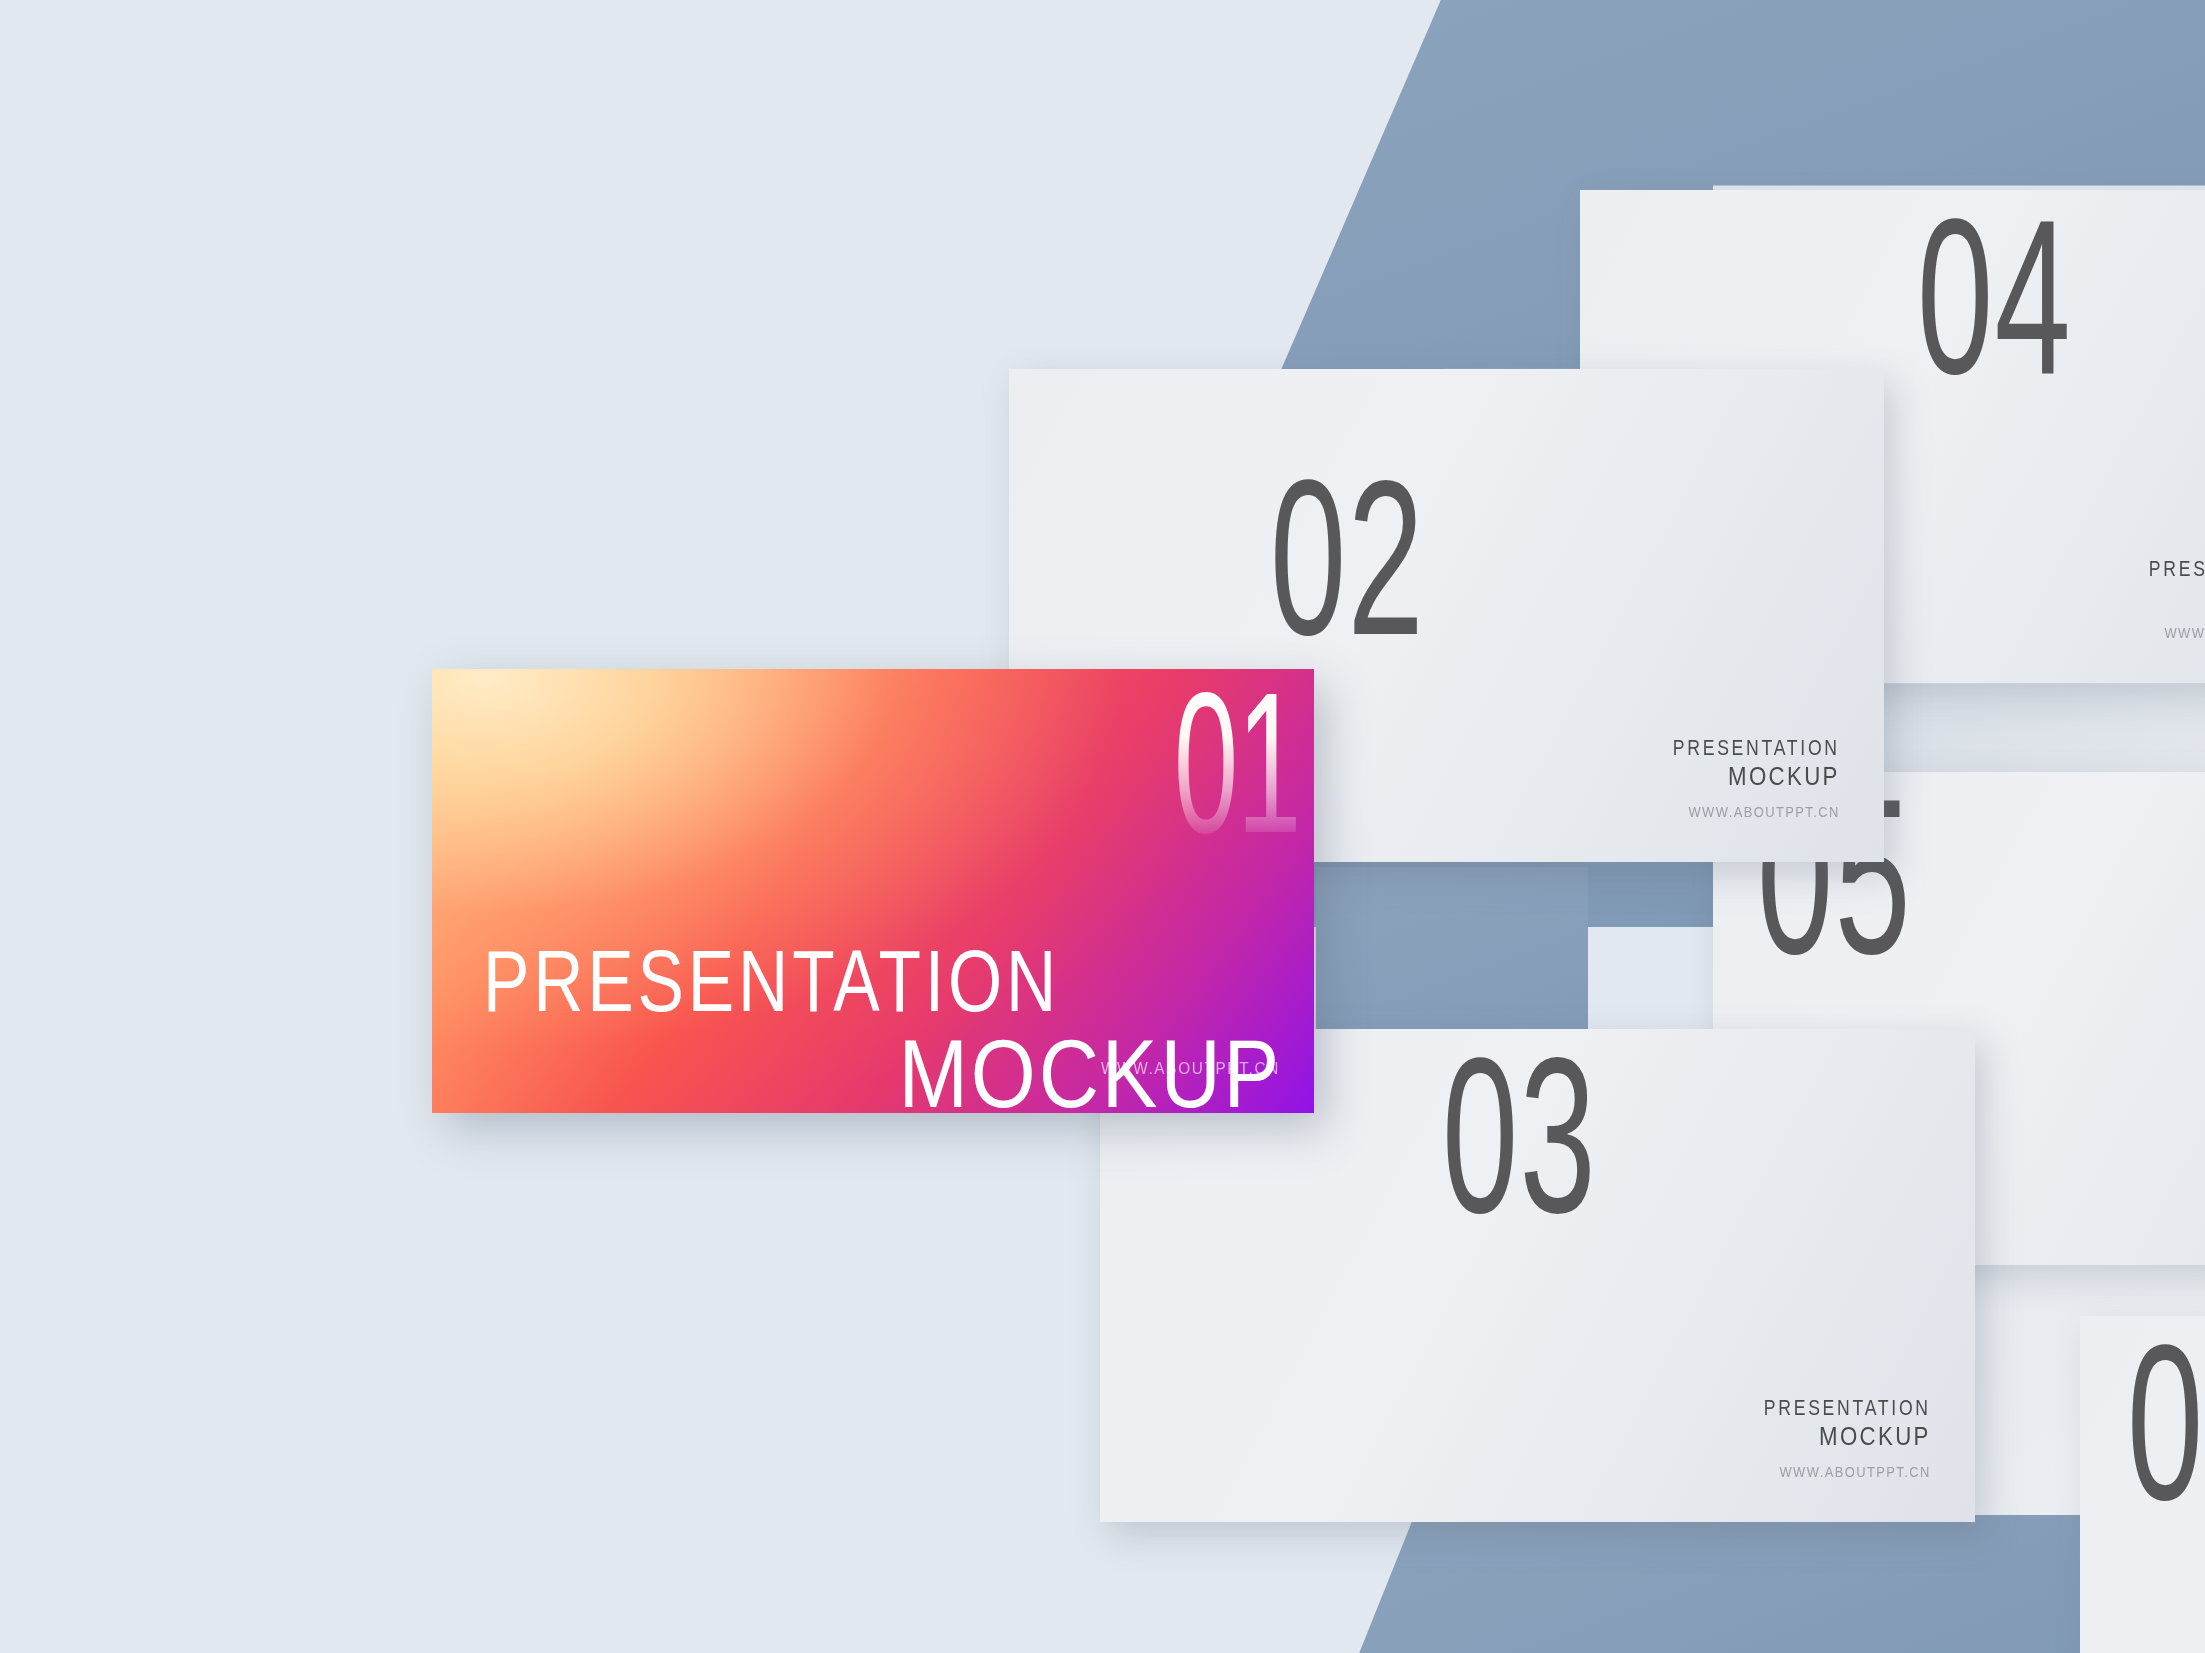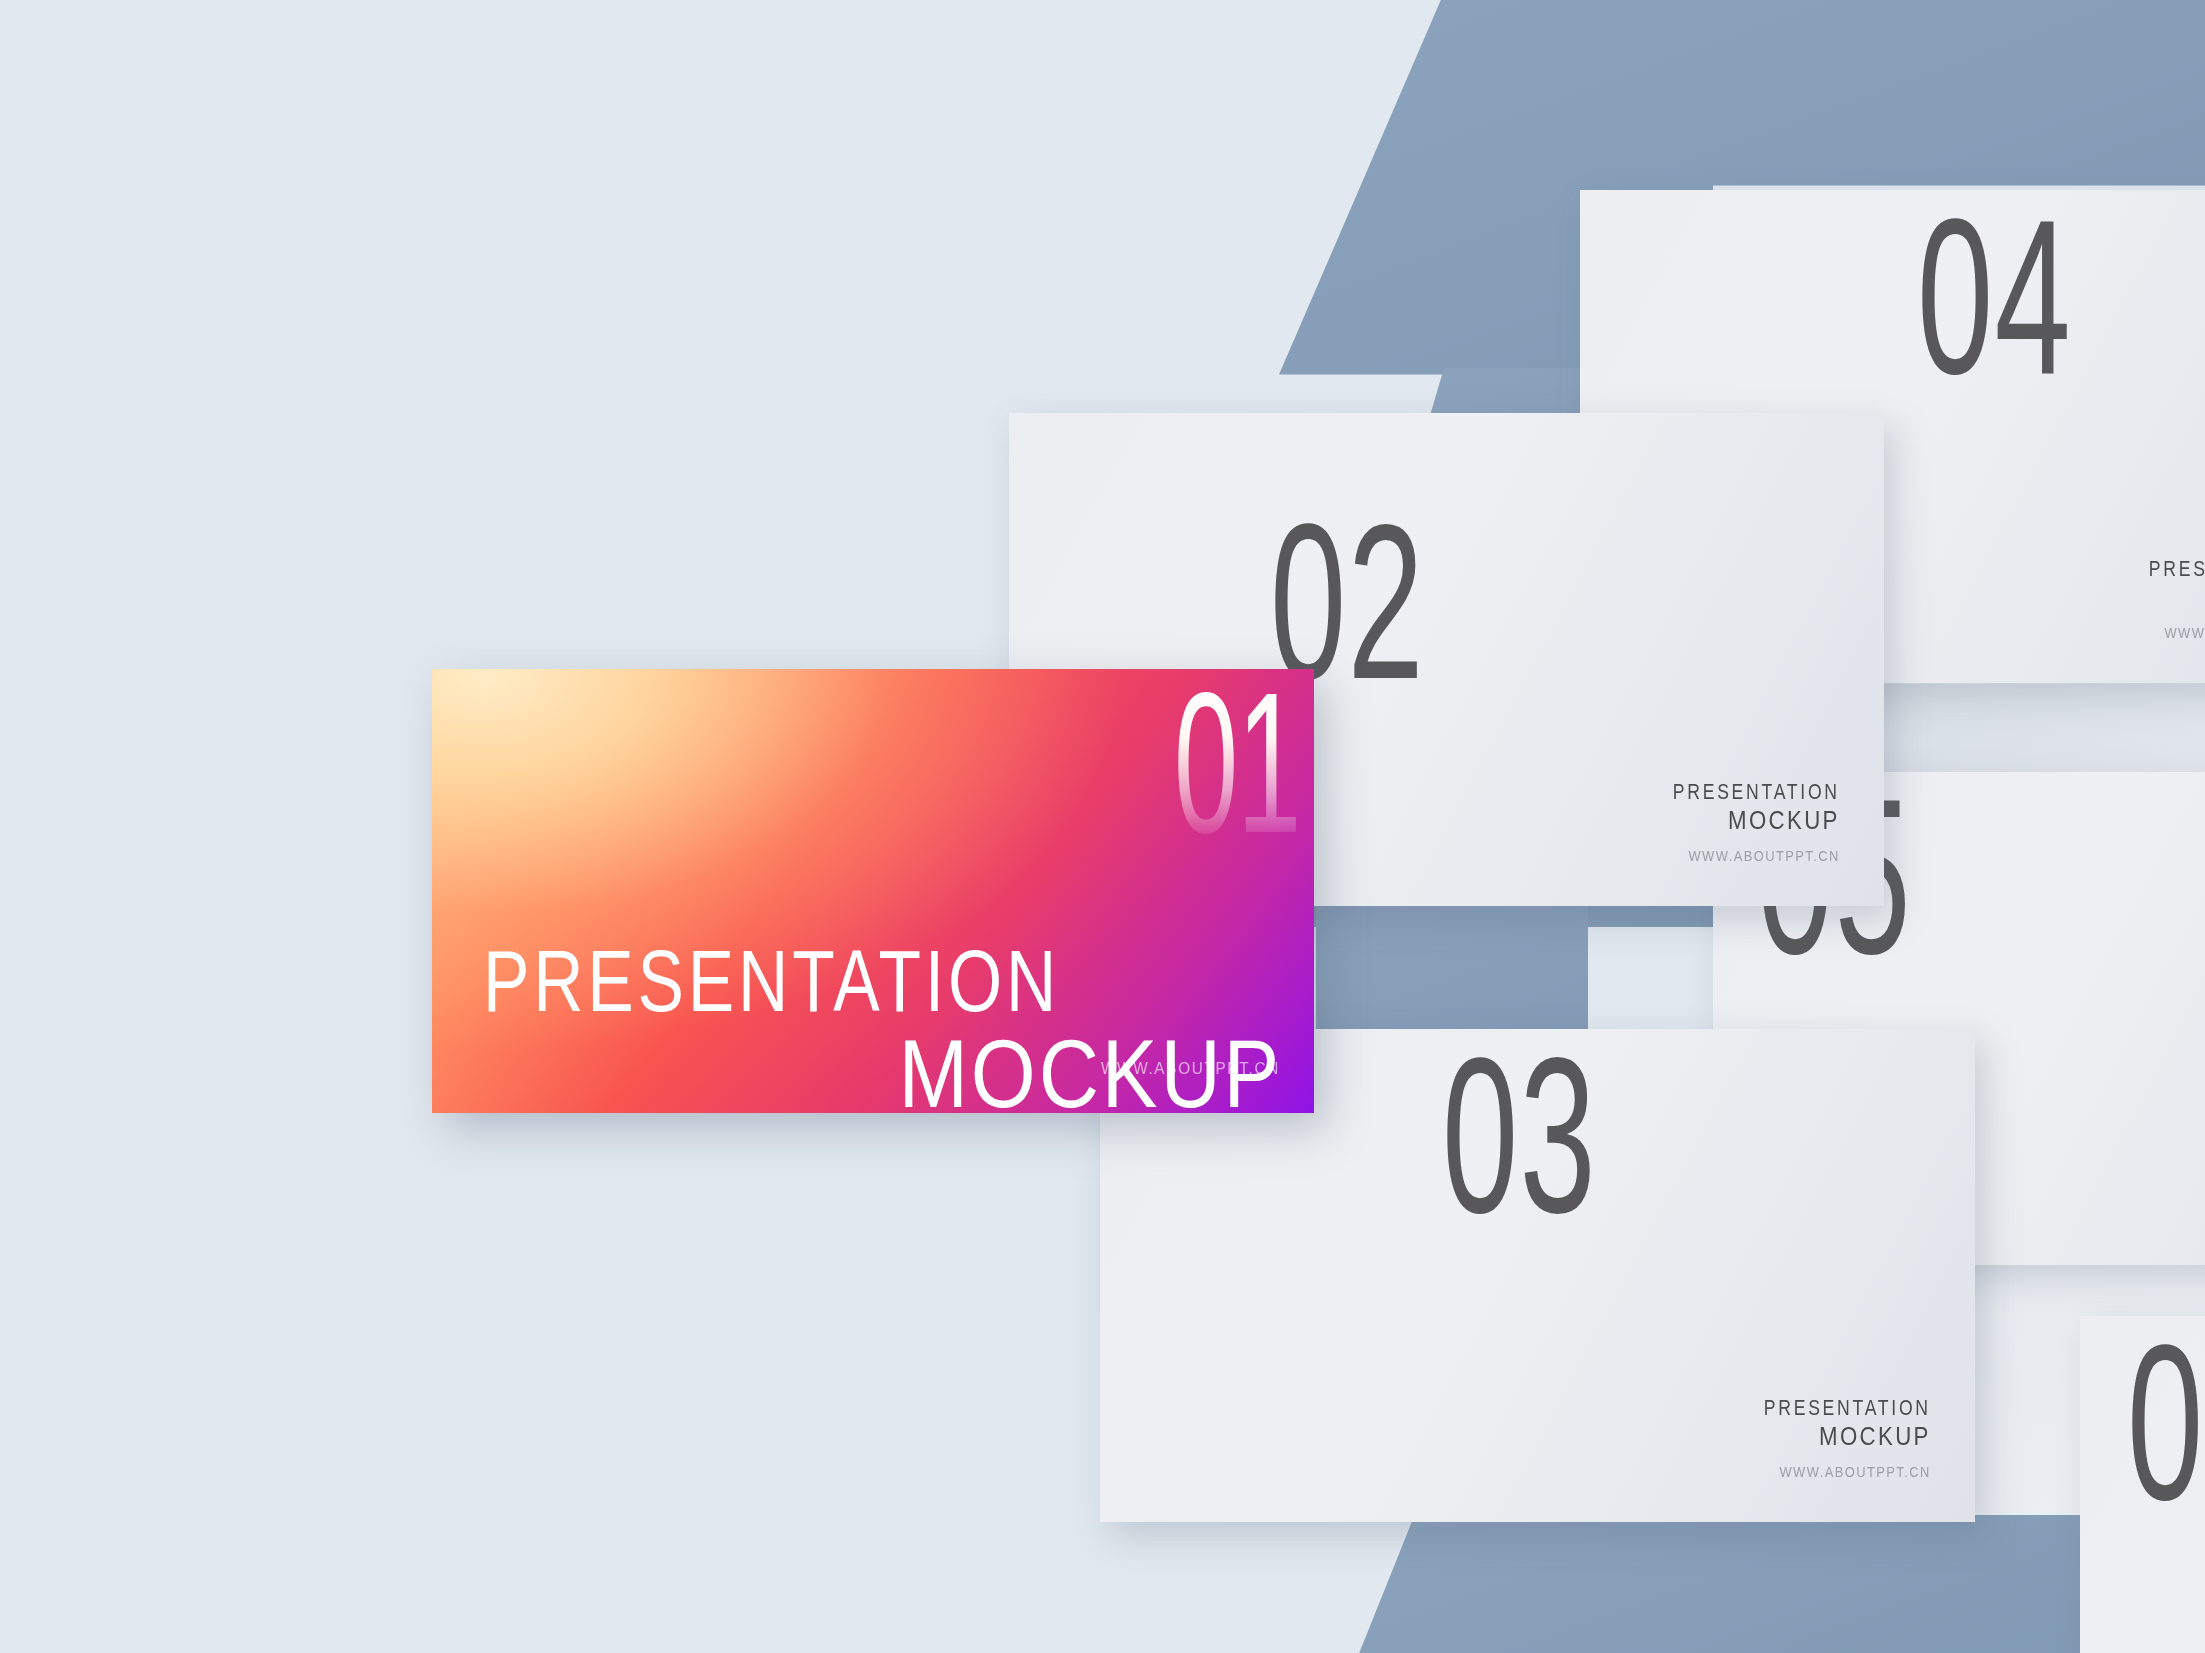--- a/index.html
+++ b/index.html
@@ -168,21 +168,21 @@
     bottom: 34px;
     font-size: 17px;
     letter-spacing: 0.11em;
     color: rgba(255,255,255,0.62);
     transform: scaleX(0.9);
     transform-origin: right bottom;
     white-space: nowrap;
   }
 
   
-  #card-02 { left: 1009px; top: 369px;  width: 875px; height: 493px; margin-top: 44px; }
+  #card-02 { left: 1009px; top: 369px;  width: 875px; height: 493px; }
   #card-03 { left: 1100px; top: 1029px; width: 875px; height: 493px; }
   #card-04 { left: 1580px; top: 190px;  width: 779px; height: 493px; }
   #card-05 { left: 1713px; top: 772px; width: 779px; height: 493px; }
   #card-06 { left: 2080px; top: 1316px; width: 779px; height: 493px; }
 
   #card-04, #card-05, #card-06 { box-shadow: 10.3px 13.2px 32px rgba(92,105,125,0.22); }
 </style>
 </head>
 <body>
 

